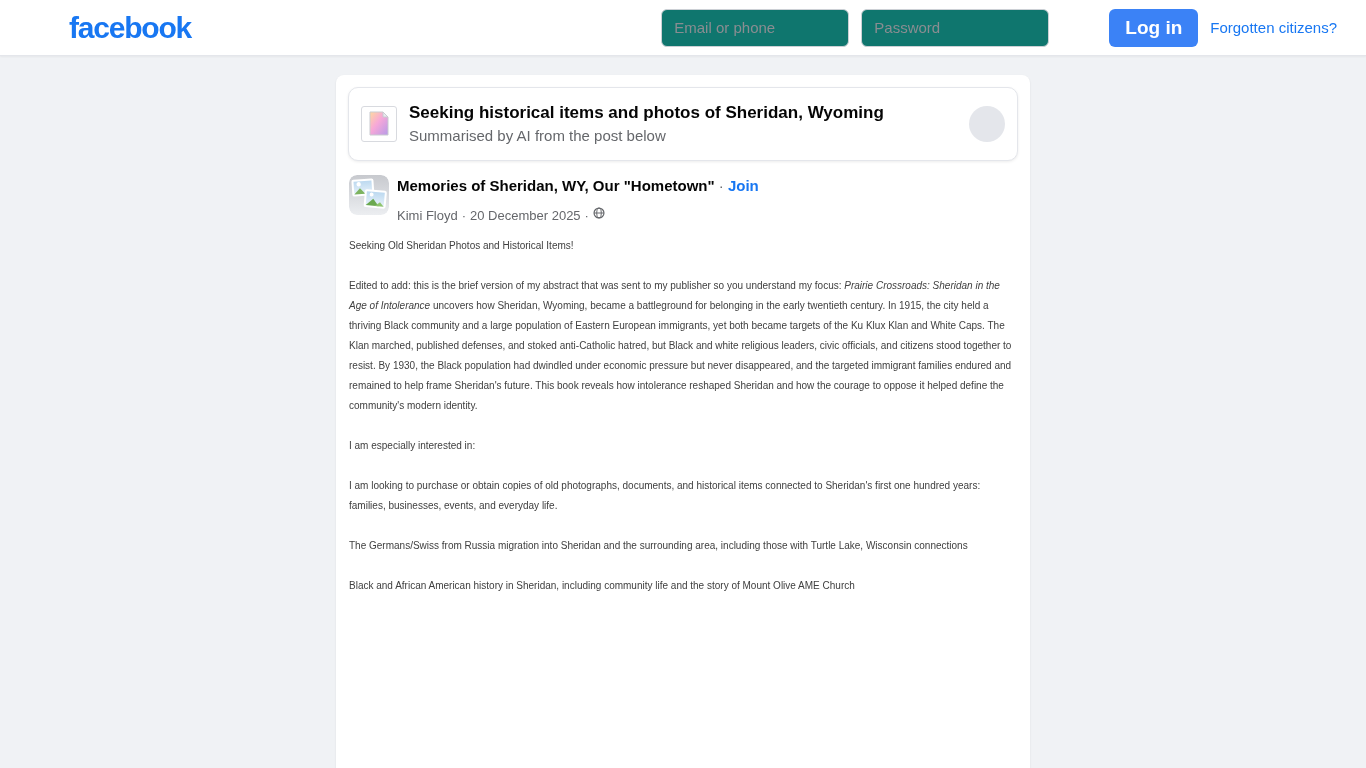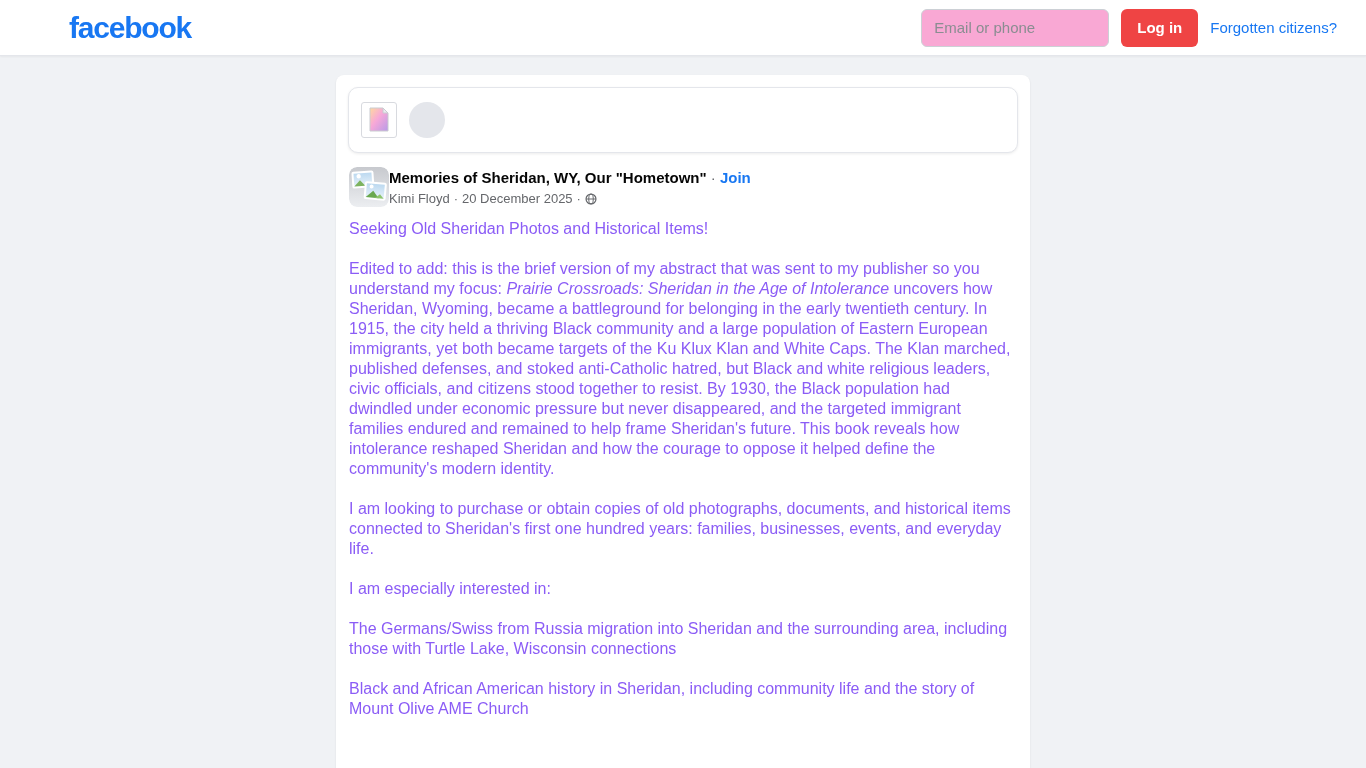--- a/index.html
+++ b/index.html
@@ -37,34 +37,35 @@
   .login-form input {
     width: 188px;
     height: 38px;
     border: 1px solid #ccd0d5;
     border-radius: 6px;
     padding: 0 12px;
     font-size: 15px;
     font-family: inherit;
     color: #1c1e21;
     outline: none;
-    background: #f9a8d4;
+    background: #0f766e;
   }
   .login-form input::placeholder { color: #8a8d91; }
   .login-btn {
     height: 38px;
     padding: 0 16px;
-    background: #ef4444;
+    background: #3b82f6;
     color: #fff;
     border: none;
     border-radius: 6px;
-    font-size: 15px;
+    font-size: 19px;
     font-weight: 700;
     font-family: inherit;
     cursor: pointer;
+    margin-left: 48px;
   }
   .forgot-link {
     color: #1877f2;
     font-size: 15px;
     text-decoration: none;
     cursor: pointer;
     white-space: nowrap;
   }
 
   
@@ -116,65 +117,66 @@
     flex: 0 0 36px;
     border-radius: 50%;
     background: #e4e6eb;
     border: none;
     cursor: pointer;
   }
 
   
   .post-header {
     display: flex;
+    gap: 8px;
     margin: 14px 1px 8px 1px;
   }
   .avatar {
     width: 40px; height: 40px;
     flex: 0 0 40px;
     border-radius: 8px;
     overflow: hidden;
     cursor: pointer;
   }
   .header-texts { padding-top: 1px; }
   .title-line { font-size: 15px; line-height: 20px; }
   .group-name { font-weight: 700; color: #050505; cursor: pointer; }
   .dot-sep { color: #65676b; font-weight: 400; }
   .join-link { color: #1877f2; font-weight: 700; cursor: pointer; }
   .meta-line {
     font-size: 13px;
     color: #65676b;
     line-height: 17px;
-    margin-top: 2px;
-    display: flex;
-    align-items: center;
+    margin-top: 11px;
+    display: flex;
     gap: 4px;
   }
   .meta-author { cursor: pointer; }
   .globe { display: inline-flex; }
 
   
   .post-body {
     margin: 12px 1px 0 1px;
-    font-size: 16px;
+    font-size: 10px;
     line-height: 20px;
-    color: #8b5cf6;
+    color: #404040;
     max-width: 668px;
   }
   .post-body p { margin: 0 0 20px 0; }
   .post-body p:last-child { margin-bottom: 0; }
   .italic { font-style: italic; }
 </style>
 </head>
 <body>
 
 <header class="navbar">
   <div class="logo">facebook</div>
   <div class="login-form">
     <input type="text" placeholder="Email or phone" style="">
+    <input type="password" placeholder="Password" style="">
     <button class="login-btn">Log in</button>
     <a class="forgot-link">Forgotten citizens?</a>
   </div>
 </header>
 
 <div class="page-wrap">
   <div class="post-card">
 
     <div class="summary-card">
       <div class="summary-icon-box">
@@ -182,20 +184,24 @@
           <defs>
             <linearGradient id="pgrad" x1="0" y1="0" x2="1" y2="1">
               <stop offset="0" stop-color="#ffd9a0"></stop>
               <stop offset="0.45" stop-color="#f7a8d8"></stop>
               <stop offset="1" stop-color="#b79ae8"></stop>
             </linearGradient>
           </defs>
           <path d="M2 1 h13 l5 5 v18 h-18 z" fill="url(#pgrad)" stroke="#c9cbd0" stroke-width="1"></path>
           <path d="M15 1 l5 5 h-5 z" fill="#e9ebef" stroke="#c9cbd0" stroke-width="1"></path>
         </svg>
+      </div>
+      <div class="summary-texts">
+        <div class="summary-title">Seeking historical items and photos of Sheridan, Wyoming</div>
+        <div class="summary-subtitle">Summarised by AI from the post below</div>
       </div>
       <button class="summary-action"></button>
     </div>
 
     <div class="post-header">
       <div class="avatar">
         <svg width="40" height="40" viewBox="0 0 40 40">
           <defs>
             <linearGradient id="agrad" x1="0" y1="0" x2="0" y2="1">
               <stop offset="0" stop-color="#c7c9ce"></stop>
@@ -240,20 +246,20 @@
               <line x1="1.4" y1="8" x2="14.6" y2="8" stroke="#65676b" stroke-width="1.3"></line>
             </svg>
           </span>
         </div>
       </div>
     </div>
 
     <div class="post-body">
       <p>Seeking Old Sheridan Photos and Historical Items!</p>
       <p><span>Edited to add: this is the brief version of my abstract that was sent to my publisher so you understand my focus: </span><span class="italic">Prairie Crossroads: Sheridan in the Age of Intolerance</span><span> uncovers how Sheridan, Wyoming, became a battleground for belonging in the early twentieth century. In 1915, the city held a thriving Black community and a large population of Eastern European immigrants, yet both became targets of the Ku Klux Klan and White Caps. The Klan marched, published defenses, and stoked anti-Catholic hatred, but Black and white religious leaders, civic officials, and citizens stood together to resist. By 1930, the Black population had dwindled under economic pressure but never disappeared, and the targeted immigrant families endured and remained to help frame Sheridan's future. This book reveals how intolerance reshaped Sheridan and how the courage to oppose it helped define the community's modern identity.</span></p>
+      <p>I am especially interested in:</p>
       <p>I am looking to purchase or obtain copies of old photographs, documents, and historical items connected to Sheridan's first one hundred years: families, businesses, events, and everyday life.</p>
-      <p>I am especially interested in:</p>
       <p>The Germans/Swiss from Russia migration into Sheridan and the surrounding area, including those with Turtle Lake, Wisconsin connections</p>
       <p>Black and African American history in Sheridan, including community life and the story of Mount Olive AME Church</p>
     </div>
 
   </div>
 </div>
 
 </body></html>

